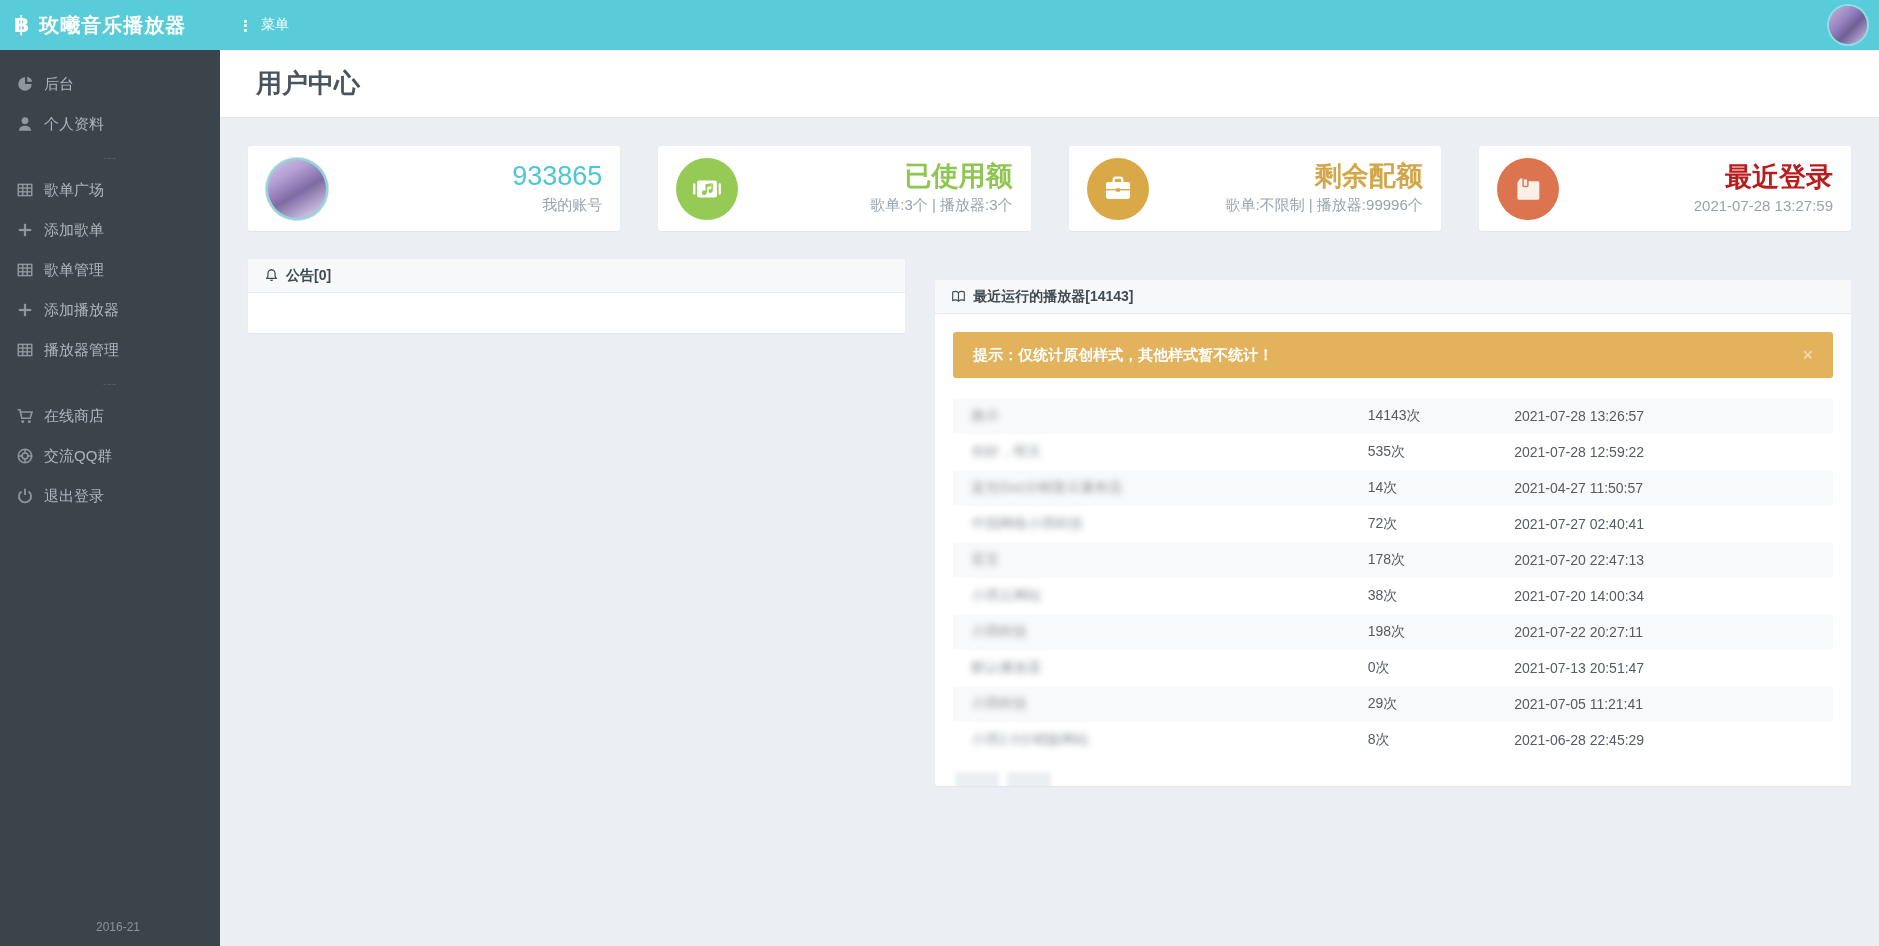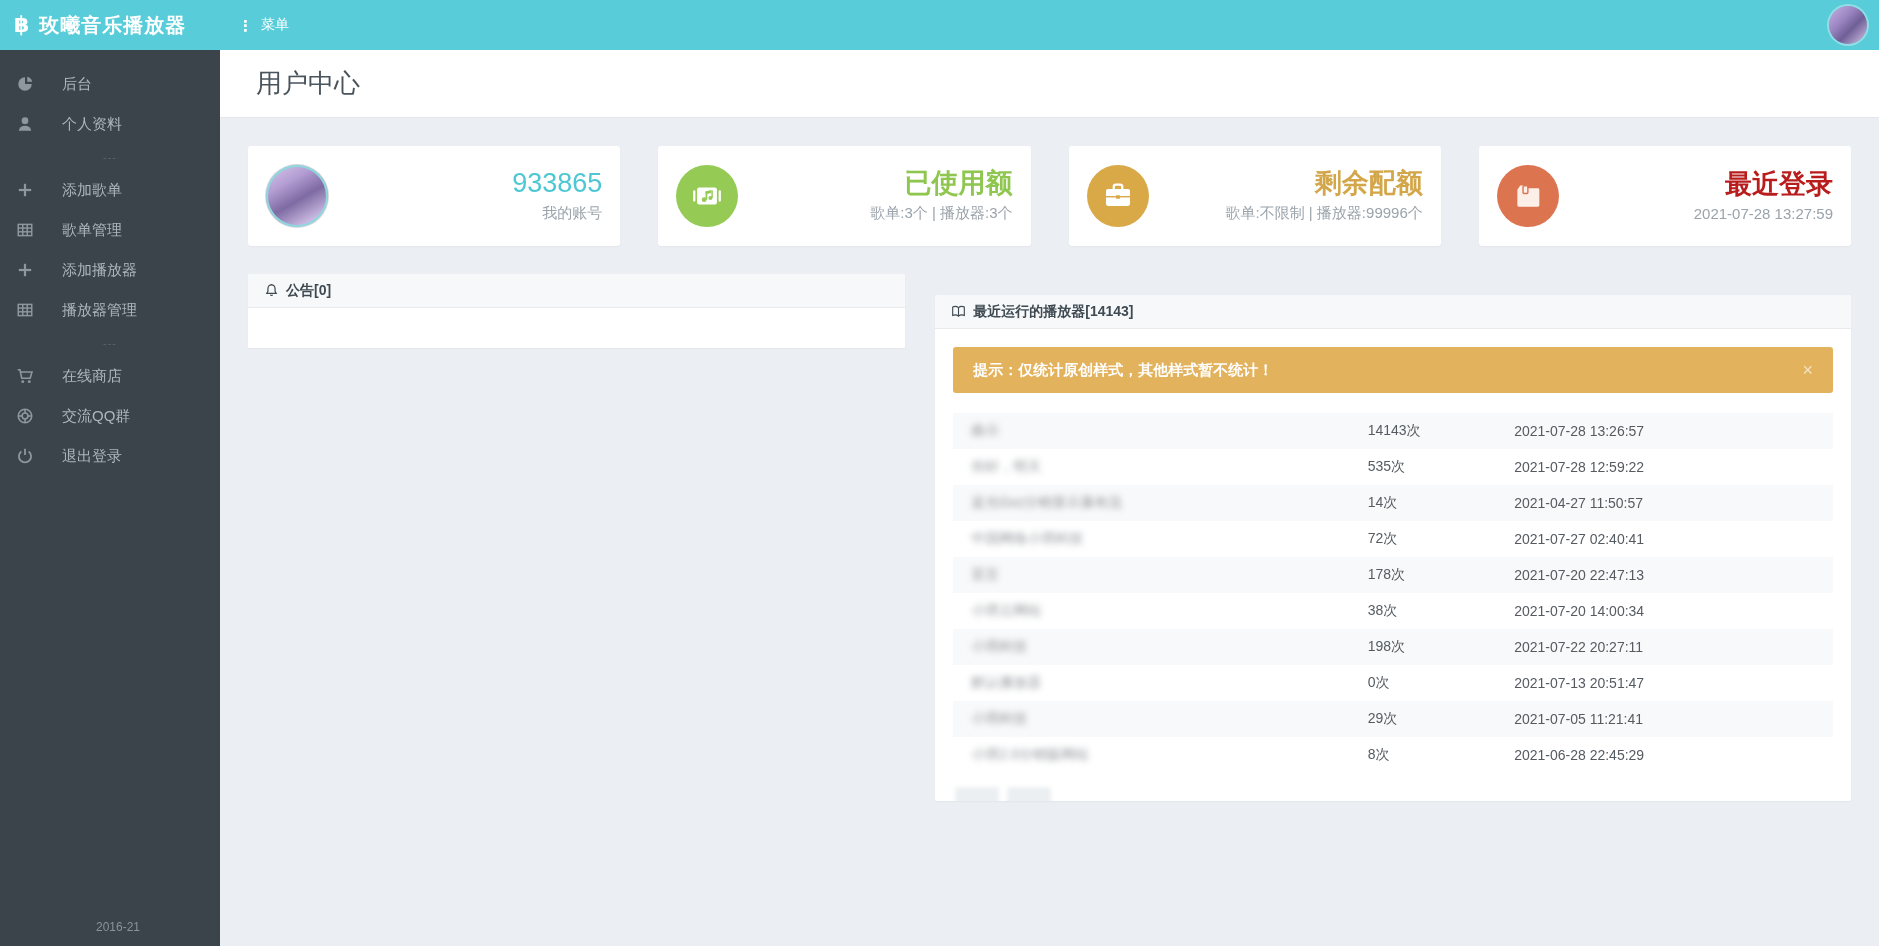--- a/index.html
+++ b/index.html
@@ -14,34 +14,34 @@
   .menu-toggle { display:flex; align-items:center; gap:8px; margin-left:18px; color:#fff; font-size:14px; cursor:pointer; }
   .menu-dots { font-size:15px; font-weight:bold; letter-spacing:0; line-height:1; }
   .header-spacer { flex:1; }
   .header-avatar { width:38px; height:38px; border-radius:50%; margin-right:12px; cursor:pointer;
     background:linear-gradient(135deg,#c7b3e0 0%,#9d87c4 35%,#6f5f96 60%,#d9c9ec 100%);
     box-shadow:0 0 0 2px rgba(255,255,255,.35); }
 
   
   .sidebar { position:absolute; top:50px; left:0; bottom:0; width:220px; background:#3b434b; }
   .nav { padding-top:14px; }
-  .nav-item { display:flex; align-items:center; gap:28px; height:40px; padding-left:16px; color:#aeb6bd; font-size:15px; cursor:pointer; }
+  .nav-item { display:flex; align-items:center; gap:10px; height:40px; padding-left:16px; color:#aeb6bd; font-size:15px; cursor:pointer; }
   .nav-item .ic { width:18px; height:18px; color:#8f979e; flex:0 0 18px; }
   .nav-divider { height:26px; color:#5c646b; font-size:11px; letter-spacing:1px; display:flex; align-items:center; justify-content:center; }
   .sb-footer { position:absolute; bottom:12px; left:0; right:0; text-align:center; color:#8b939a; font-size:12px;padding-left:16px; }
 
   
   .main { position:absolute; top:50px; left:220px; right:0; bottom:0; }
   .title-band { height:68px; background:#fff; border-bottom:1px solid #e3e6ea; display:flex; align-items:center; padding-left:36px; }
-  .page-title { font-size:26px; font-weight:normal; color:#4a545c; }
+  .page-title { font-size:26px; font-weight:bold; color:#4a545c; }
   .content { padding:28px 28px 0 28px; }
 
   
   .cards { display:flex; gap:38px; }
-  .card { flex:1; background:#fff; border-radius:3px; height:100px; display:flex; align-items:center; padding:0 18px; box-shadow:0 1px 2px rgba(0,0,0,.04); }
+  .card { flex:1; background:#fff; border-radius:3px; height:85px; display:flex; align-items:center; padding:0 18px; box-shadow:0 1px 2px rgba(0,0,0,.04); }
   .card .circ { width:62px; height:62px; border-radius:50%; flex:0 0 62px; display:flex; align-items:center; justify-content:center; }
   .card .avatar-sm { width:62px; height:62px; border-radius:50%; flex:0 0 62px;
     background:linear-gradient(150deg,#d9c9ec 0%,#b49ed3 30%,#7e6ba3 55%,#cfbfe5 85%);
     box-shadow:0 0 0 2px #8ed7de inset, 0 0 0 1px #d8d8d8; }
   .circ.green { background:#95ca54; }
   .circ.gold { background:#d9a847; }
   .circ.orange { background:#dd7450; }
   .card-text { flex:1; text-align:right; }
   .card-val { font-size:27px; font-weight:bold; line-height:1.1; }
   .card-val.teal { color:#4ec7d4; font-weight:normal; }
@@ -185,20 +185,26 @@
 
 
 
     <div class="nav-item">
       <svg class="ic">
             <use href="#i-user"></use>
           </svg>
       <span class="nav-label">个人资料</span>
     </div>
   <div class="nav-divider">---</div>
+    <div class="nav-item">
+      <svg class="ic">
+            <use href="#i-grid"></use>
+          </svg>
+      <span class="nav-label">歌单广场</span>
+    </div>
 
     <div class="nav-item">
       <svg class="ic">
             <use href="#i-plus"></use>
           </svg>
       <span class="nav-label">添加歌单</span>
     </div>
 
     <div class="nav-item">
       <svg class="ic">

